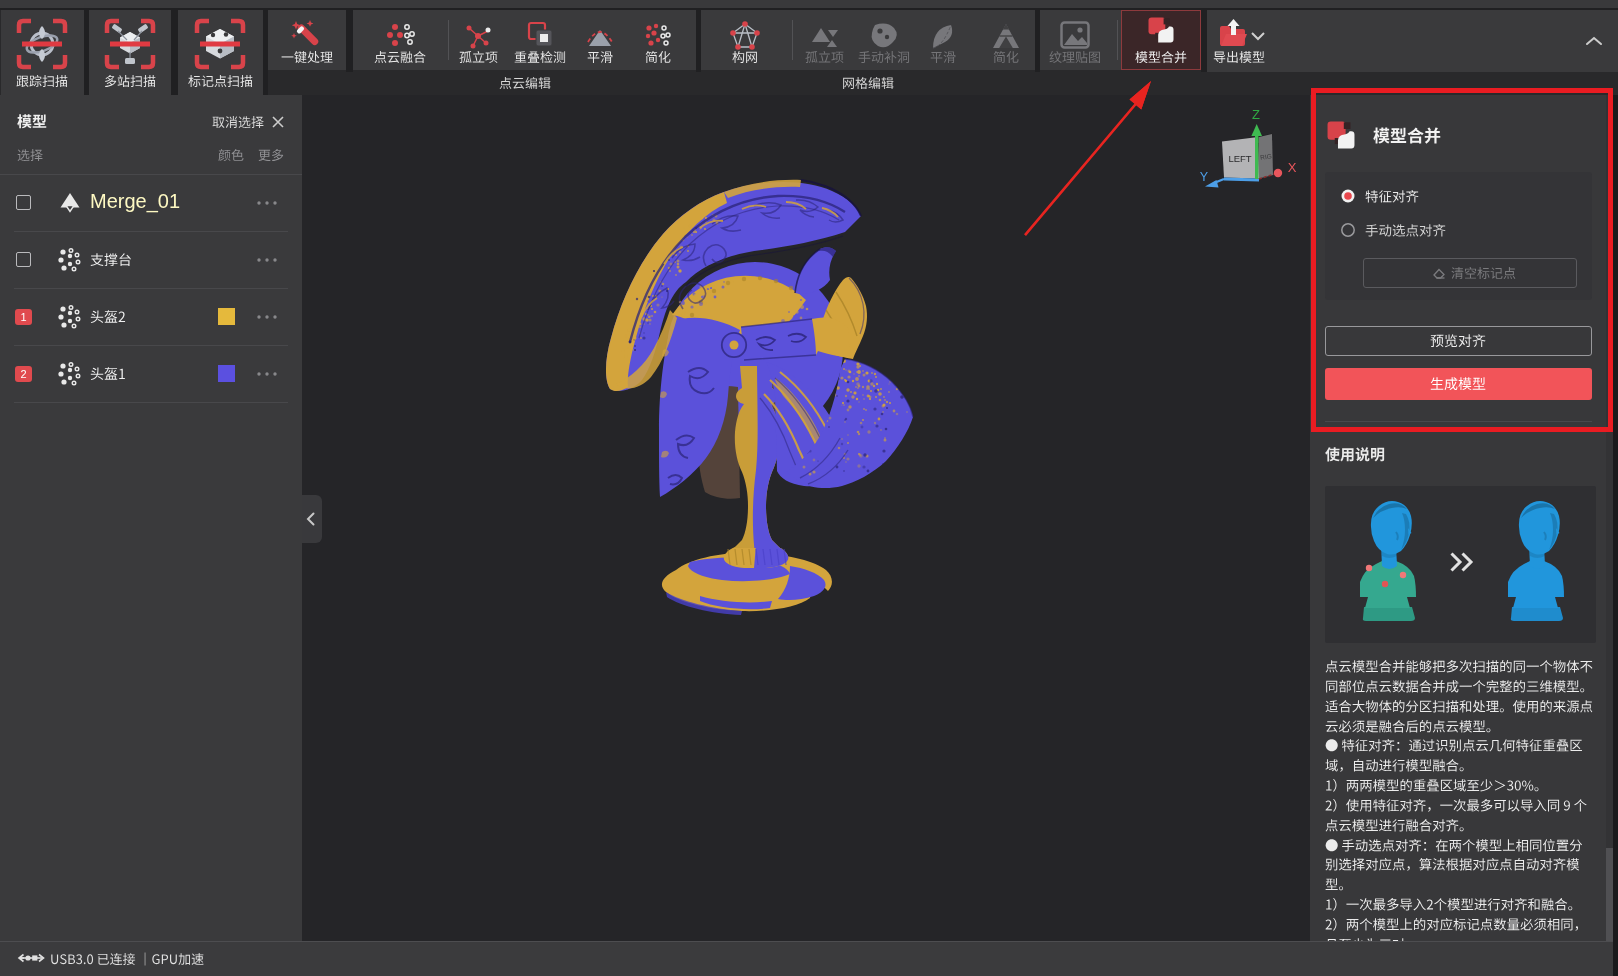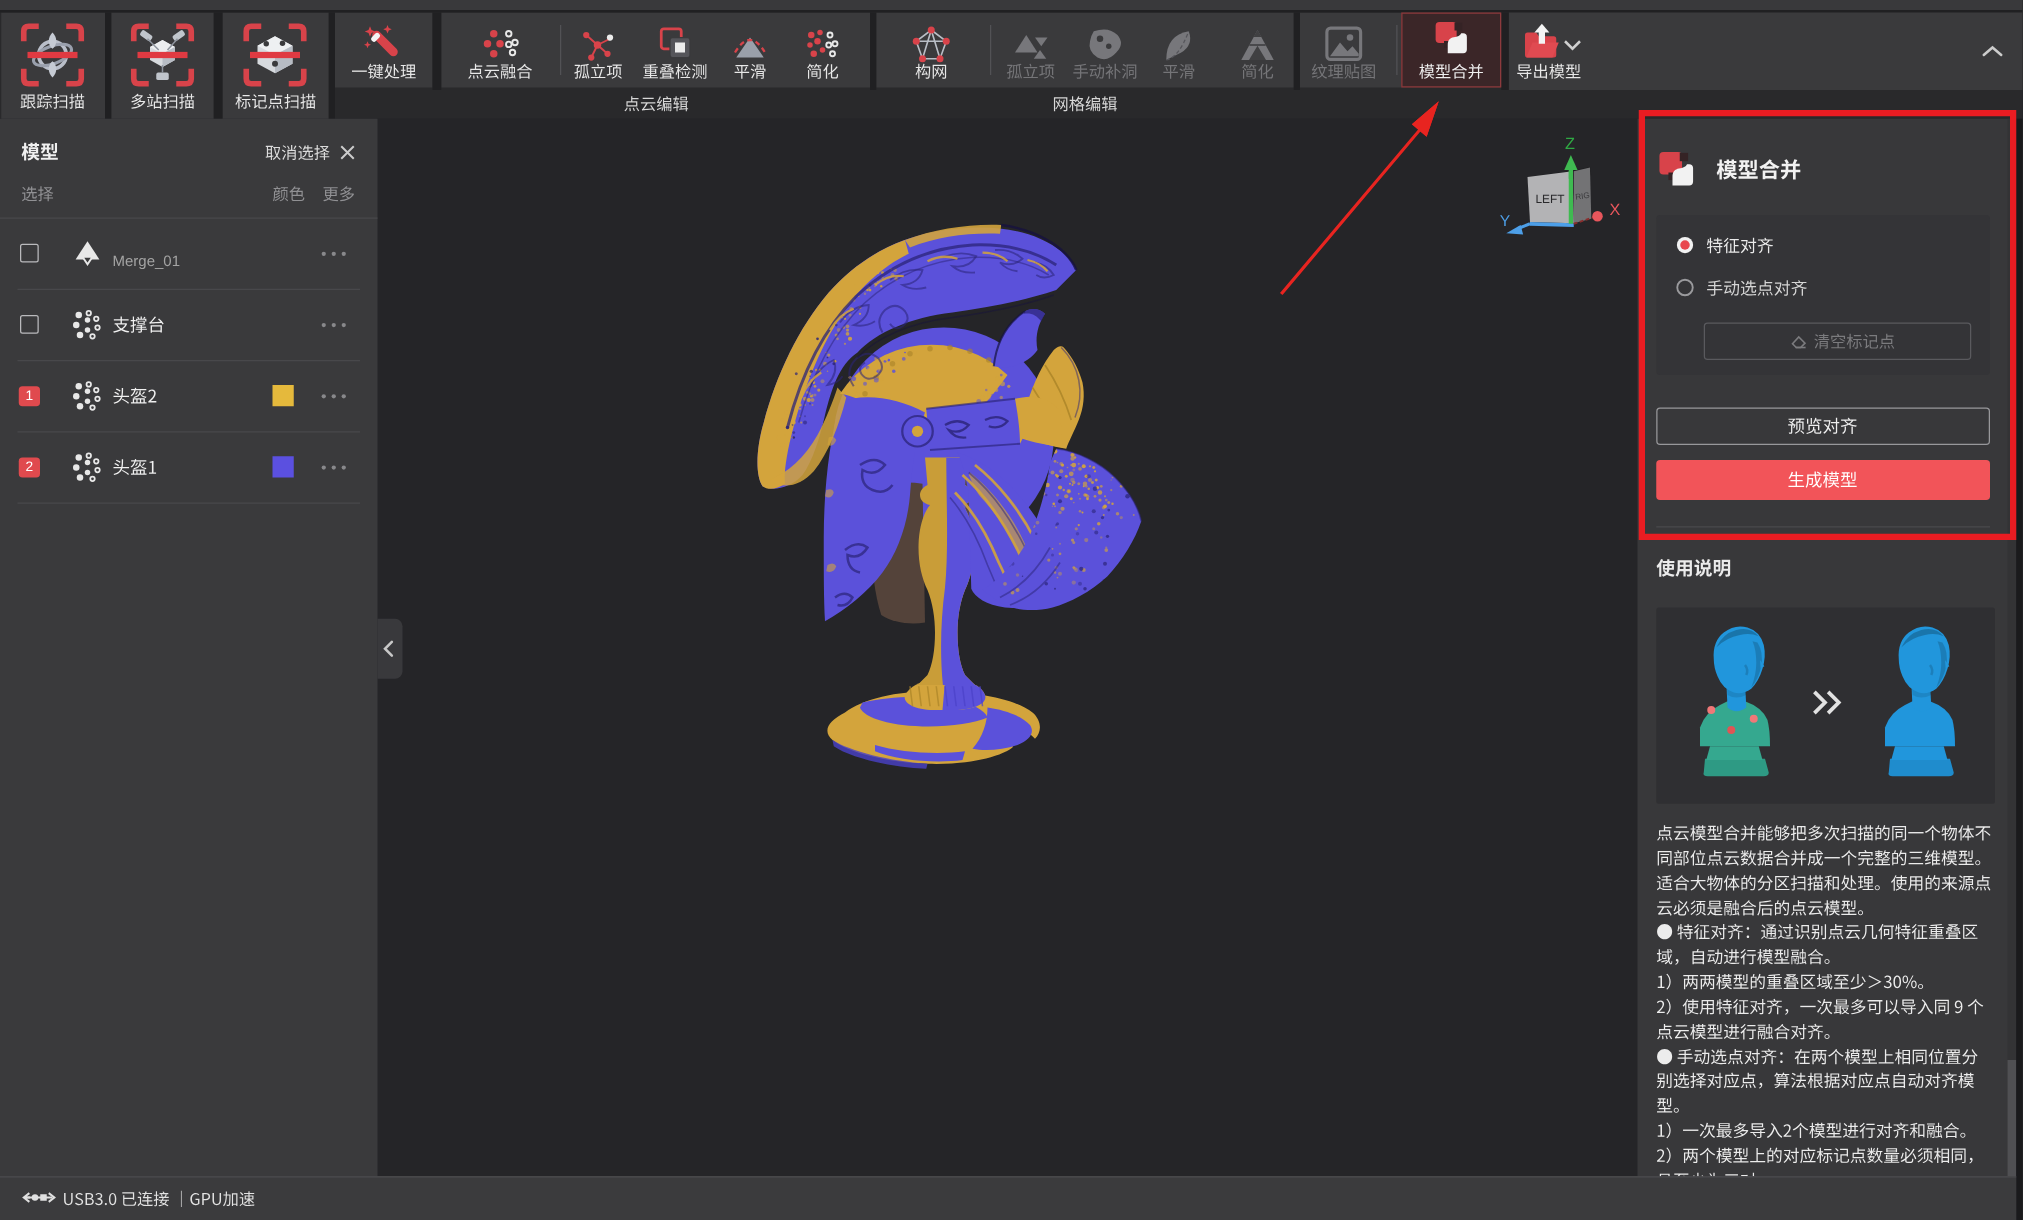--- a/index.html
+++ b/index.html
@@ -1062,21 +1062,21 @@
 <div class="a" style="left:0;top:174px;width:302px;height:1px;background:#48484b"></div>
 <div class="a" style="left:14px;top:231px;width:274px;height:1px;background:#48484b"></div>
 <div class="a" style="left:14px;top:288px;width:274px;height:1px;background:#48484b"></div>
 <div class="a" style="left:14px;top:345px;width:274px;height:1px;background:#48484b"></div>
 <div class="a" style="left:14px;top:402px;width:274px;height:1px;background:#48484b"></div>
 <div class="a" style="left:16px;top:195px;width:15px;height:15px;border:1.5px solid #bababd;border-radius:2px"></div>
 <svg class="t" style="left:57px;top:190px" width="26" height="26">
     <path d="M13 3 L22.5 17.5 L3.5 17.5 Z" fill="#e8e8e8"></path>
     <path d="M9 15.5 L17 15.5 L13 21.5 Z" fill="#3a3a3c" stroke="#e8e8e8" stroke-width="1.5"></path>
   </svg>
-<div class="a" style="left:90px;top:202px;font-size:12px;color:#a3a3a3">Merge_01</div>
+<div class="a" style="left:90px;top:190px;font-size:20px;color:#fef9c3">Merge_01</div>
 <svg class="t" style="left:256px;top:200px" width="22" height="6">
     <g fill="#88888b">
       <circle cx="3" cy="3" r="1.7"></circle>
       <circle cx="11" cy="3" r="1.7"></circle>
       <circle cx="19" cy="3" r="1.7"></circle>
     </g>
   </svg>
 <div class="a" style="left:16px;top:252px;width:15px;height:15px;border:1.5px solid #bababd;border-radius:2px"></div>
 <svg class="t" style="left:57px;top:247px" width="26" height="26">
     <g fill="#e8e8e8">

